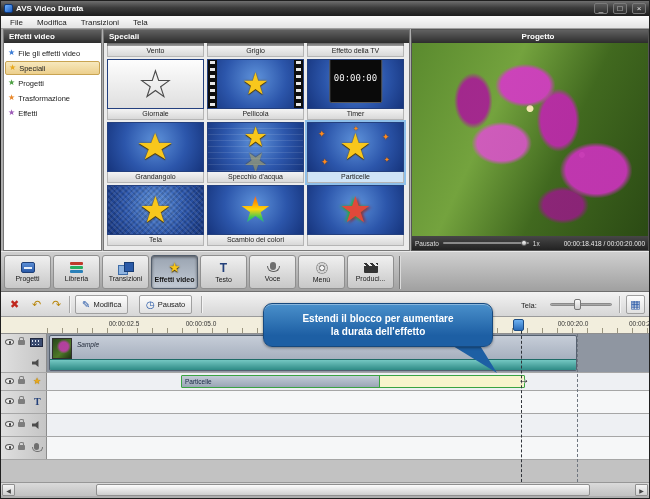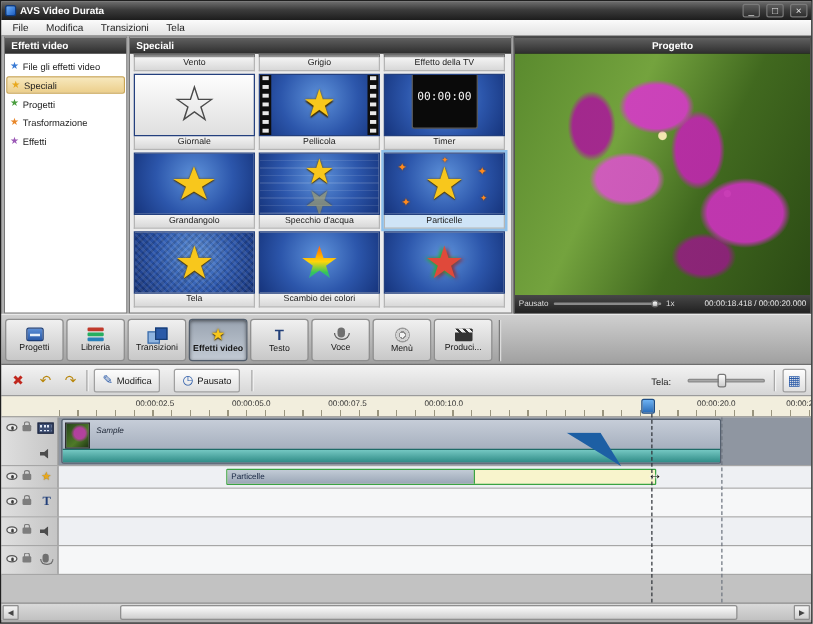--- a/index.html
+++ b/index.html
@@ -432,15 +432,19 @@
   <div id="hscroll" class="abs">
     <span class="scr-btn" style="left:1px">
         <span>◀</span>
       </span>
     <span id="scr-thumb"></span>
     <span class="scr-btn" style="right:1px">
         <span>▶</span>
       </span>
   </div>
 
+  <div id="callout" class="abs">
+    <span>Estendi il blocco per aumentare</span>
+    <span>la durata dell'effetto</span>
+  </div>
   <div id="callout-tail" class="abs"></div>
 
 </div>
 
 </body></html>

